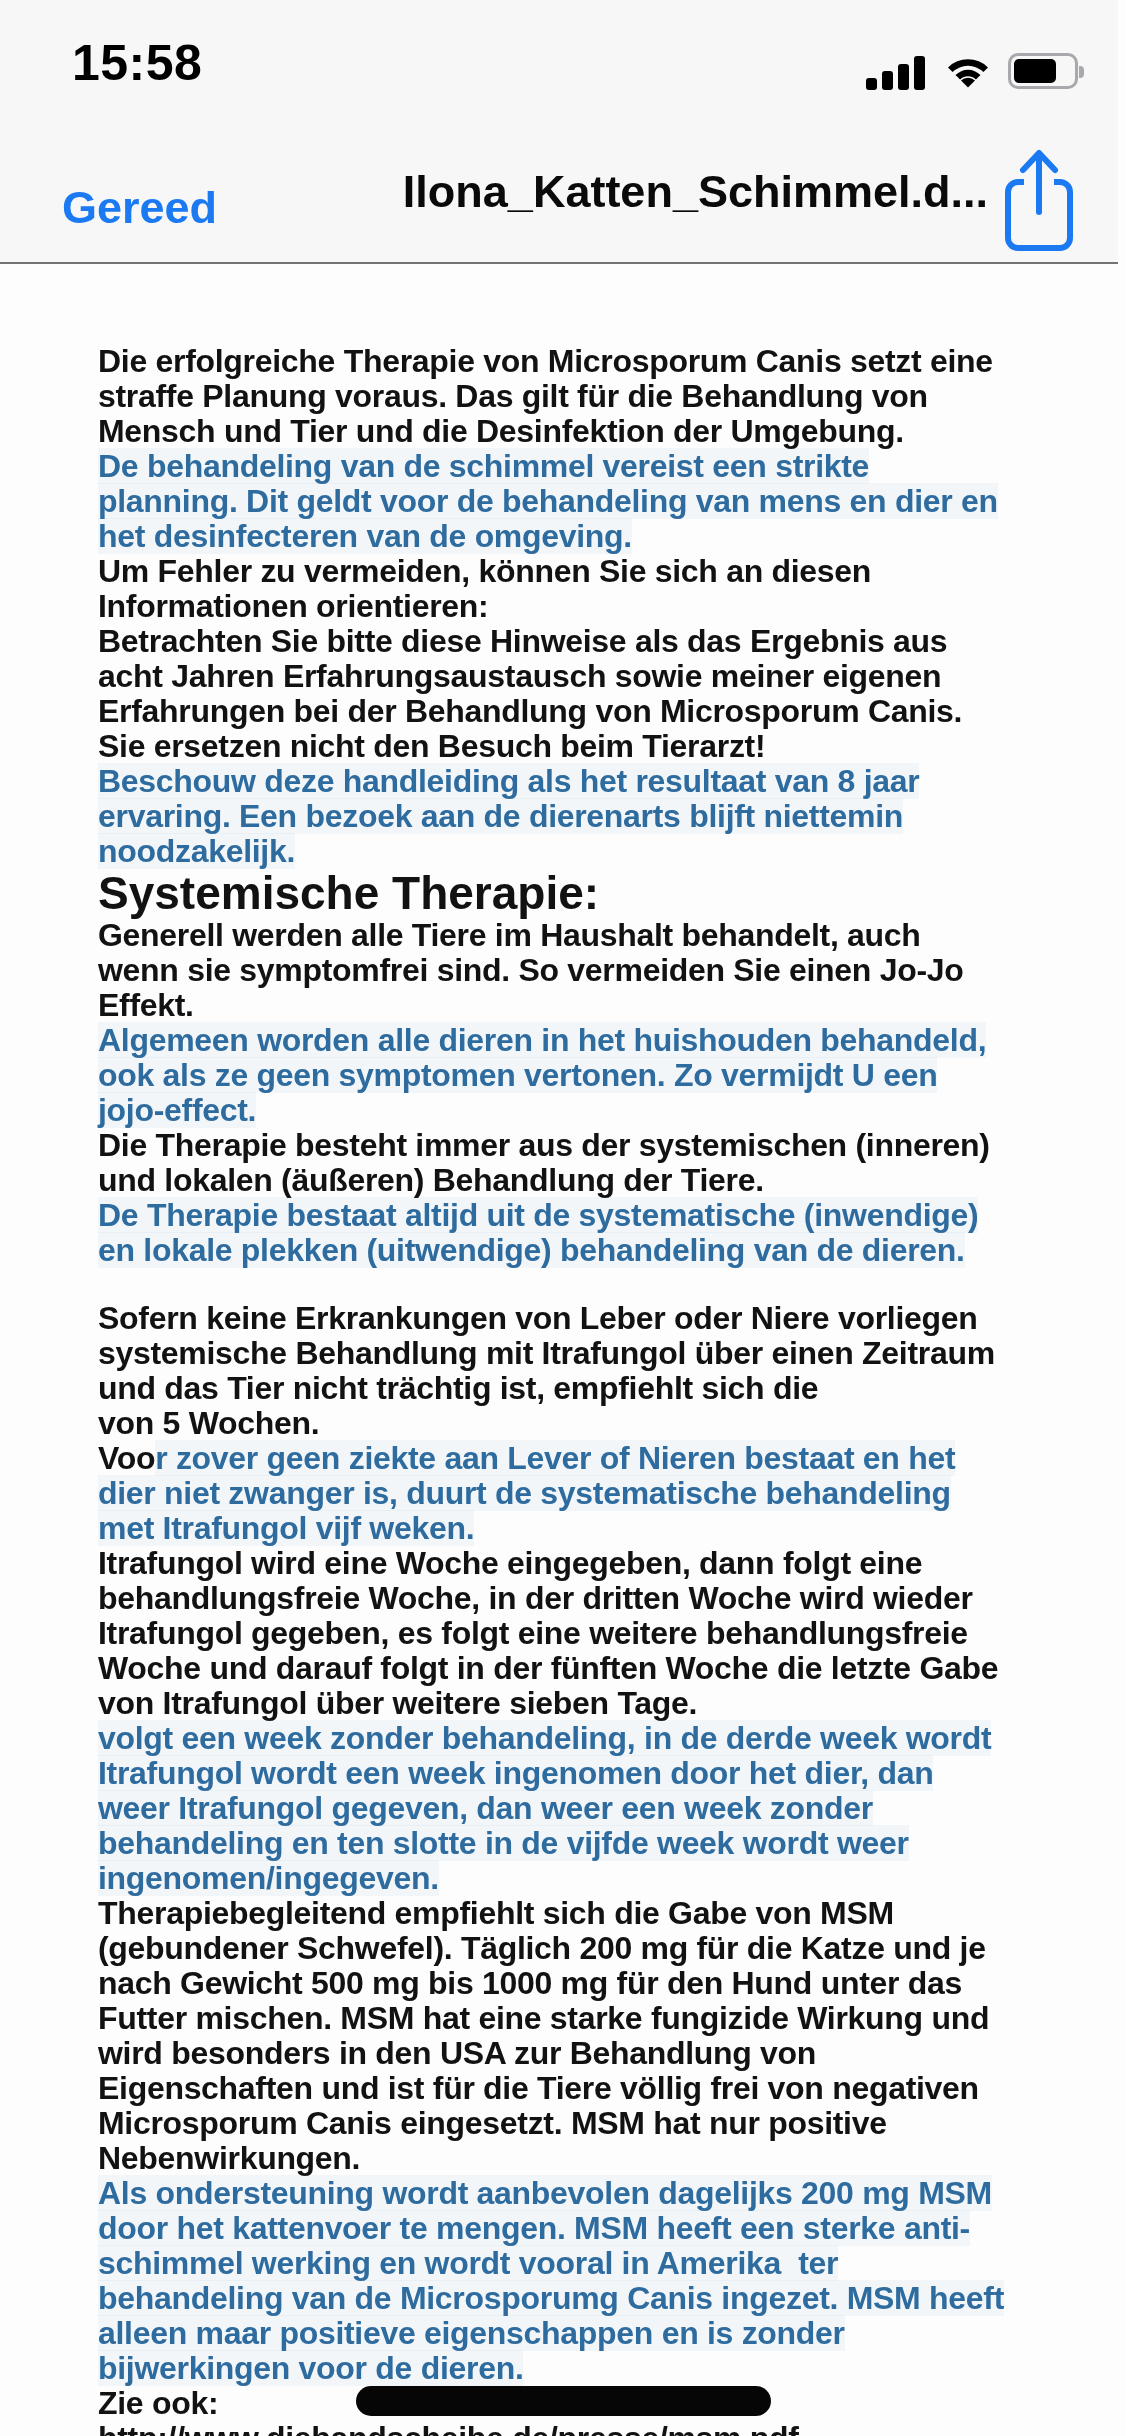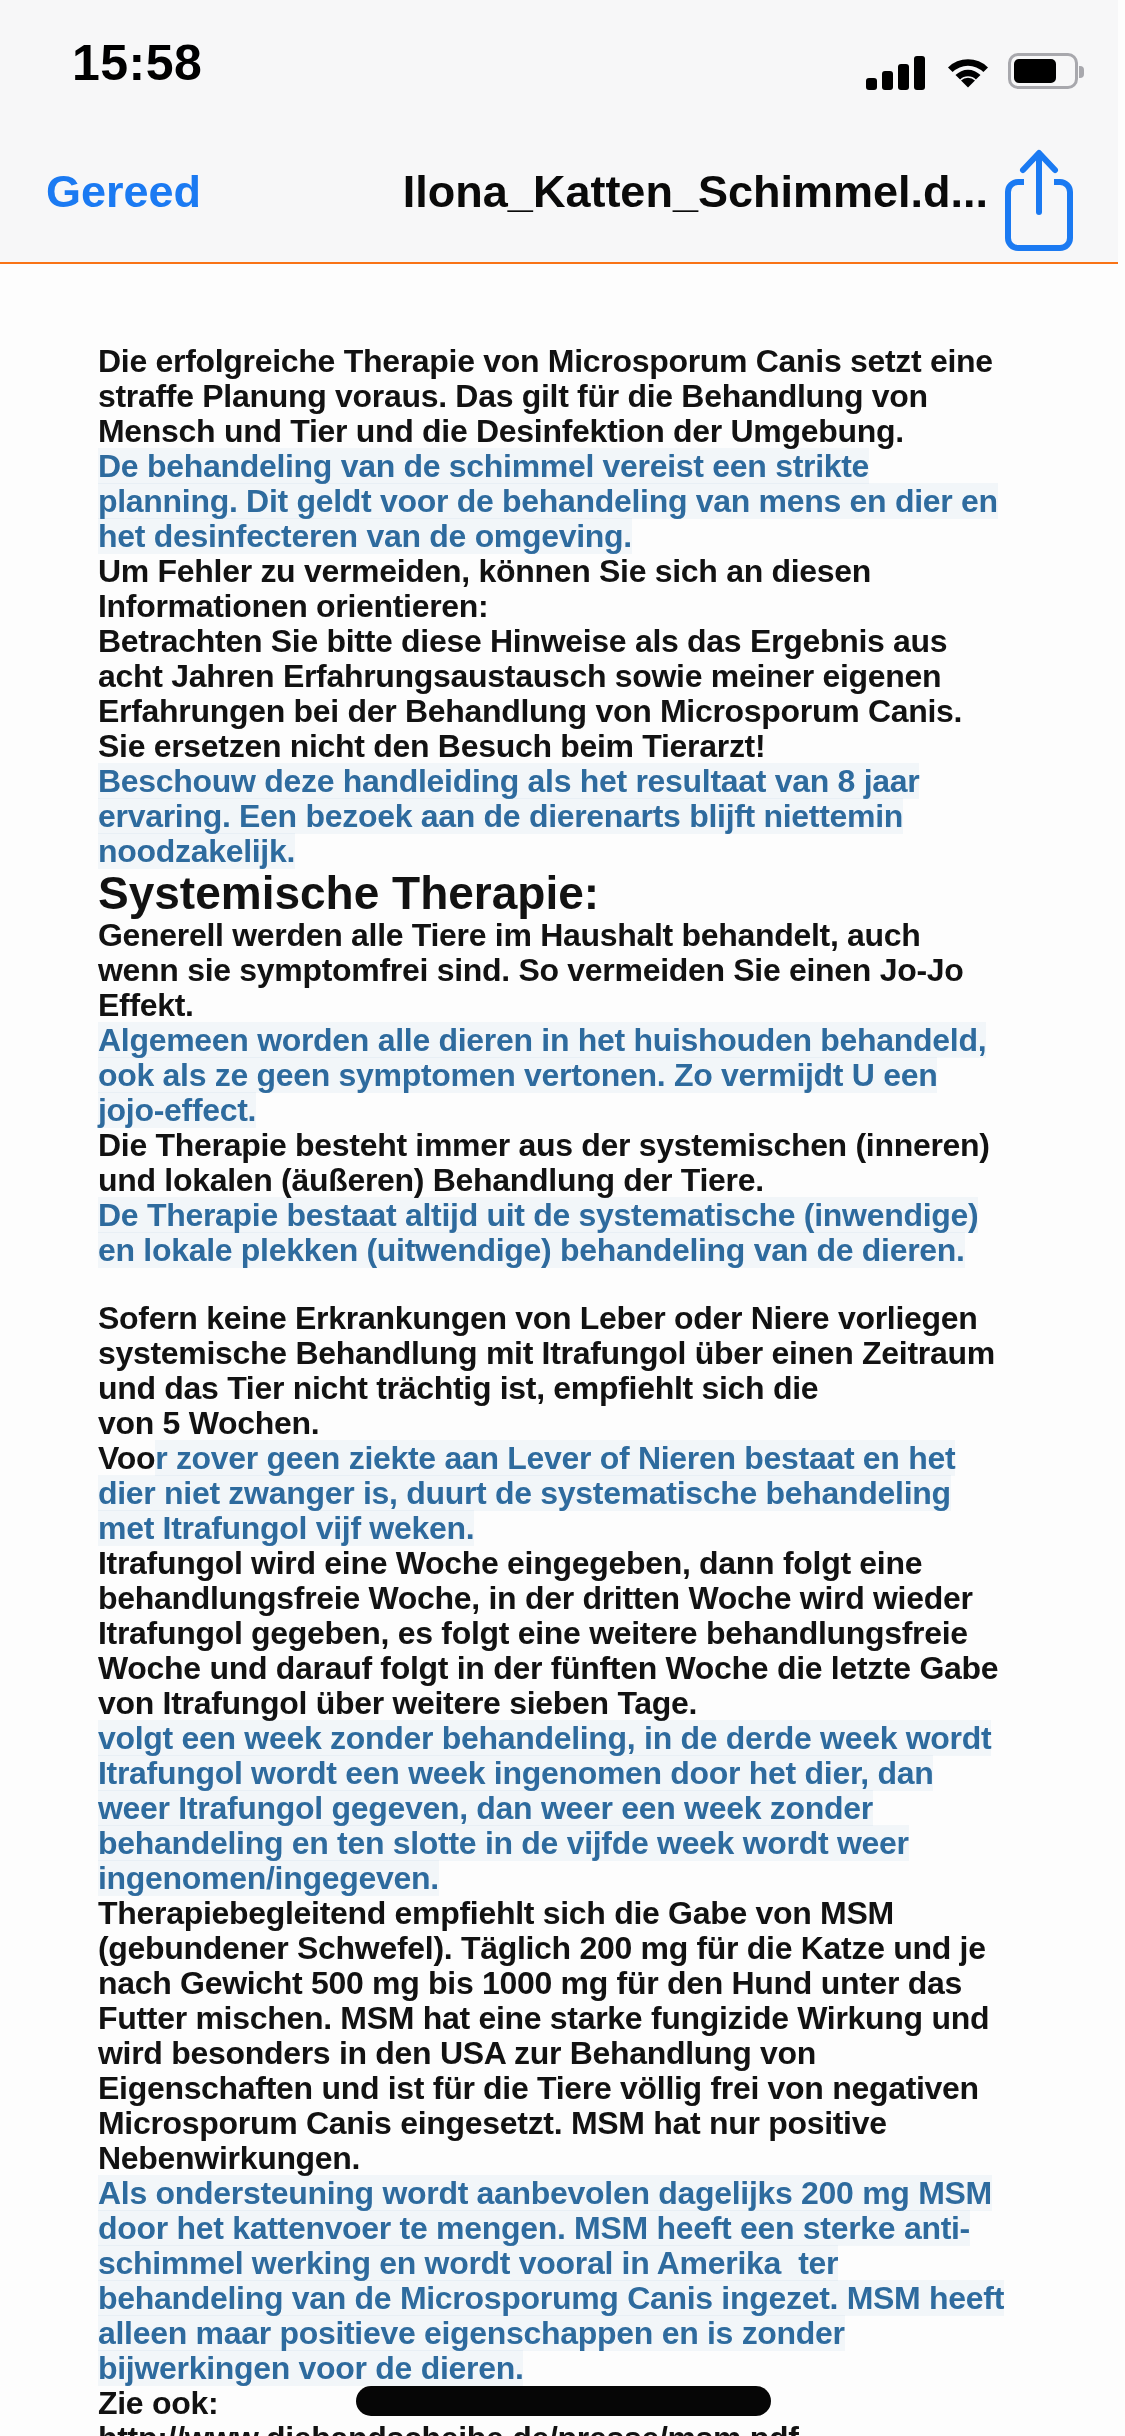--- a/index.html
+++ b/index.html
@@ -3,36 +3,36 @@
 <meta charset="utf-8">
 <style>
   html,body{margin:0;padding:0;background:#e9e9e9;}
   .screen{
     position:relative;width:1125px;height:2436px;overflow:hidden;
     background:#fdfdfd;font-family:"Liberation Sans",sans-serif;
   }
   
   .chrome{
     position:absolute;top:0;left:0;width:1118px;height:264px;
-    background:#f7f7f8;border-bottom:2px solid #f97316;box-sizing:border-box;
+    background:#f7f7f8;border-bottom:2px solid #737373;box-sizing:border-box;
   }
   .time{
     position:absolute;left:72px;top:34px;
     font-size:50px;font-weight:700;color:#000;letter-spacing:0.5px;
   }
   .status-icons{
     position:absolute;right:40px;top:46px;height:44px;
     display:flex;align-items:flex-end;gap:15px;
   }
   .batt{position:relative;width:70px;height:36px;border:3px solid #a8a8ad;border-radius:10px;box-sizing:border-box;margin-bottom:1px;}
   .batt-fill{position:absolute;left:3px;top:3px;bottom:3px;width:42px;background:#000;border-radius:5px;}
   .batt-nub{position:absolute;right:-9px;top:10px;width:5px;height:12px;background:#a8a8ad;border-radius:0 4px 4px 0;}
   
   .done-btn{
-    position:absolute;left:46px;top:166px;margin:0;padding:0;border:none;background:none;
+    position:absolute;left:46px;top:166px;margin:16px;padding:0;border:none;background:none;
     font-family:"Liberation Sans",sans-serif;font-size:45px;font-weight:600;color:#1b7af2;cursor:pointer;
   }
   .nav-title{
     position:absolute;left:230px;right:130px;top:166px;text-align:right;
     font-size:45px;font-weight:700;color:#0a0a0a;white-space:nowrap;overflow:hidden;
   }
   .share-btn{
     position:absolute;right:36px;top:146px;width:86px;height:110px;
     margin:0;padding:0;border:none;background:none;cursor:pointer;
   }

